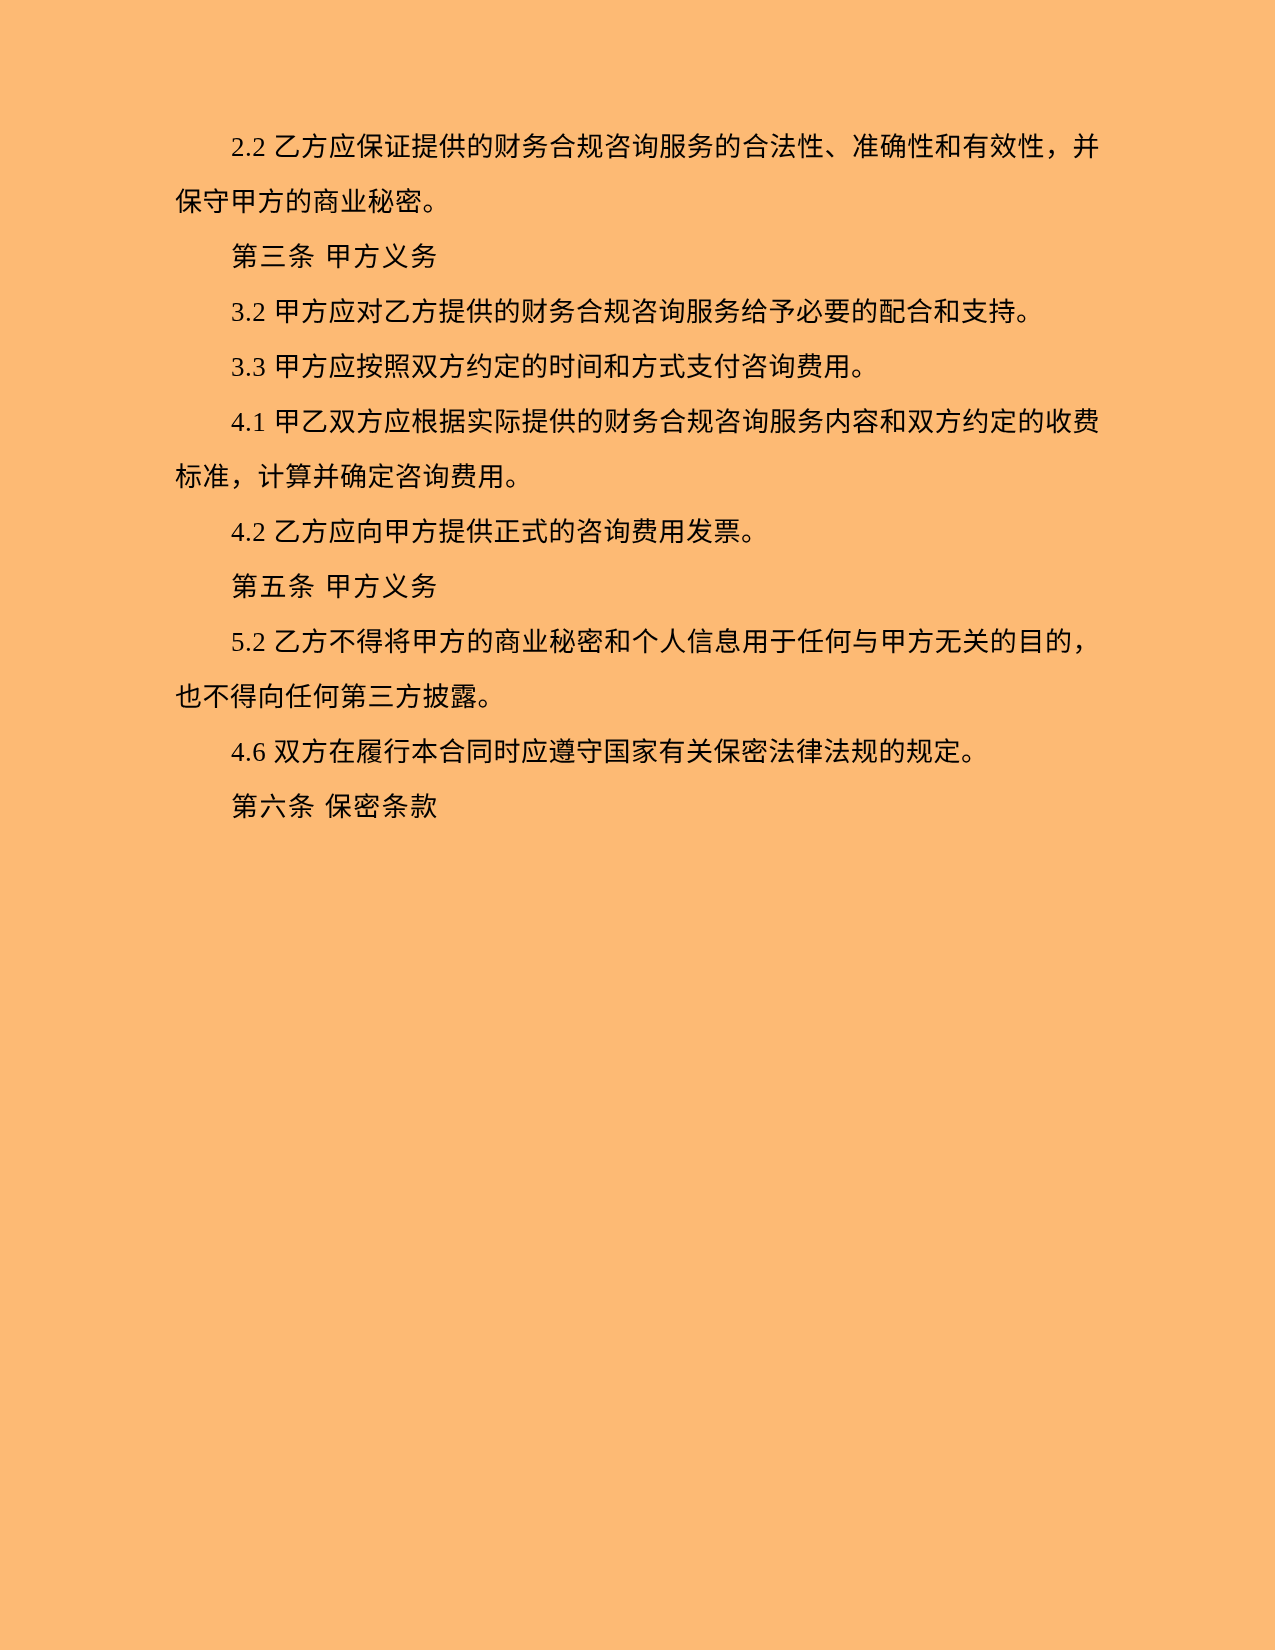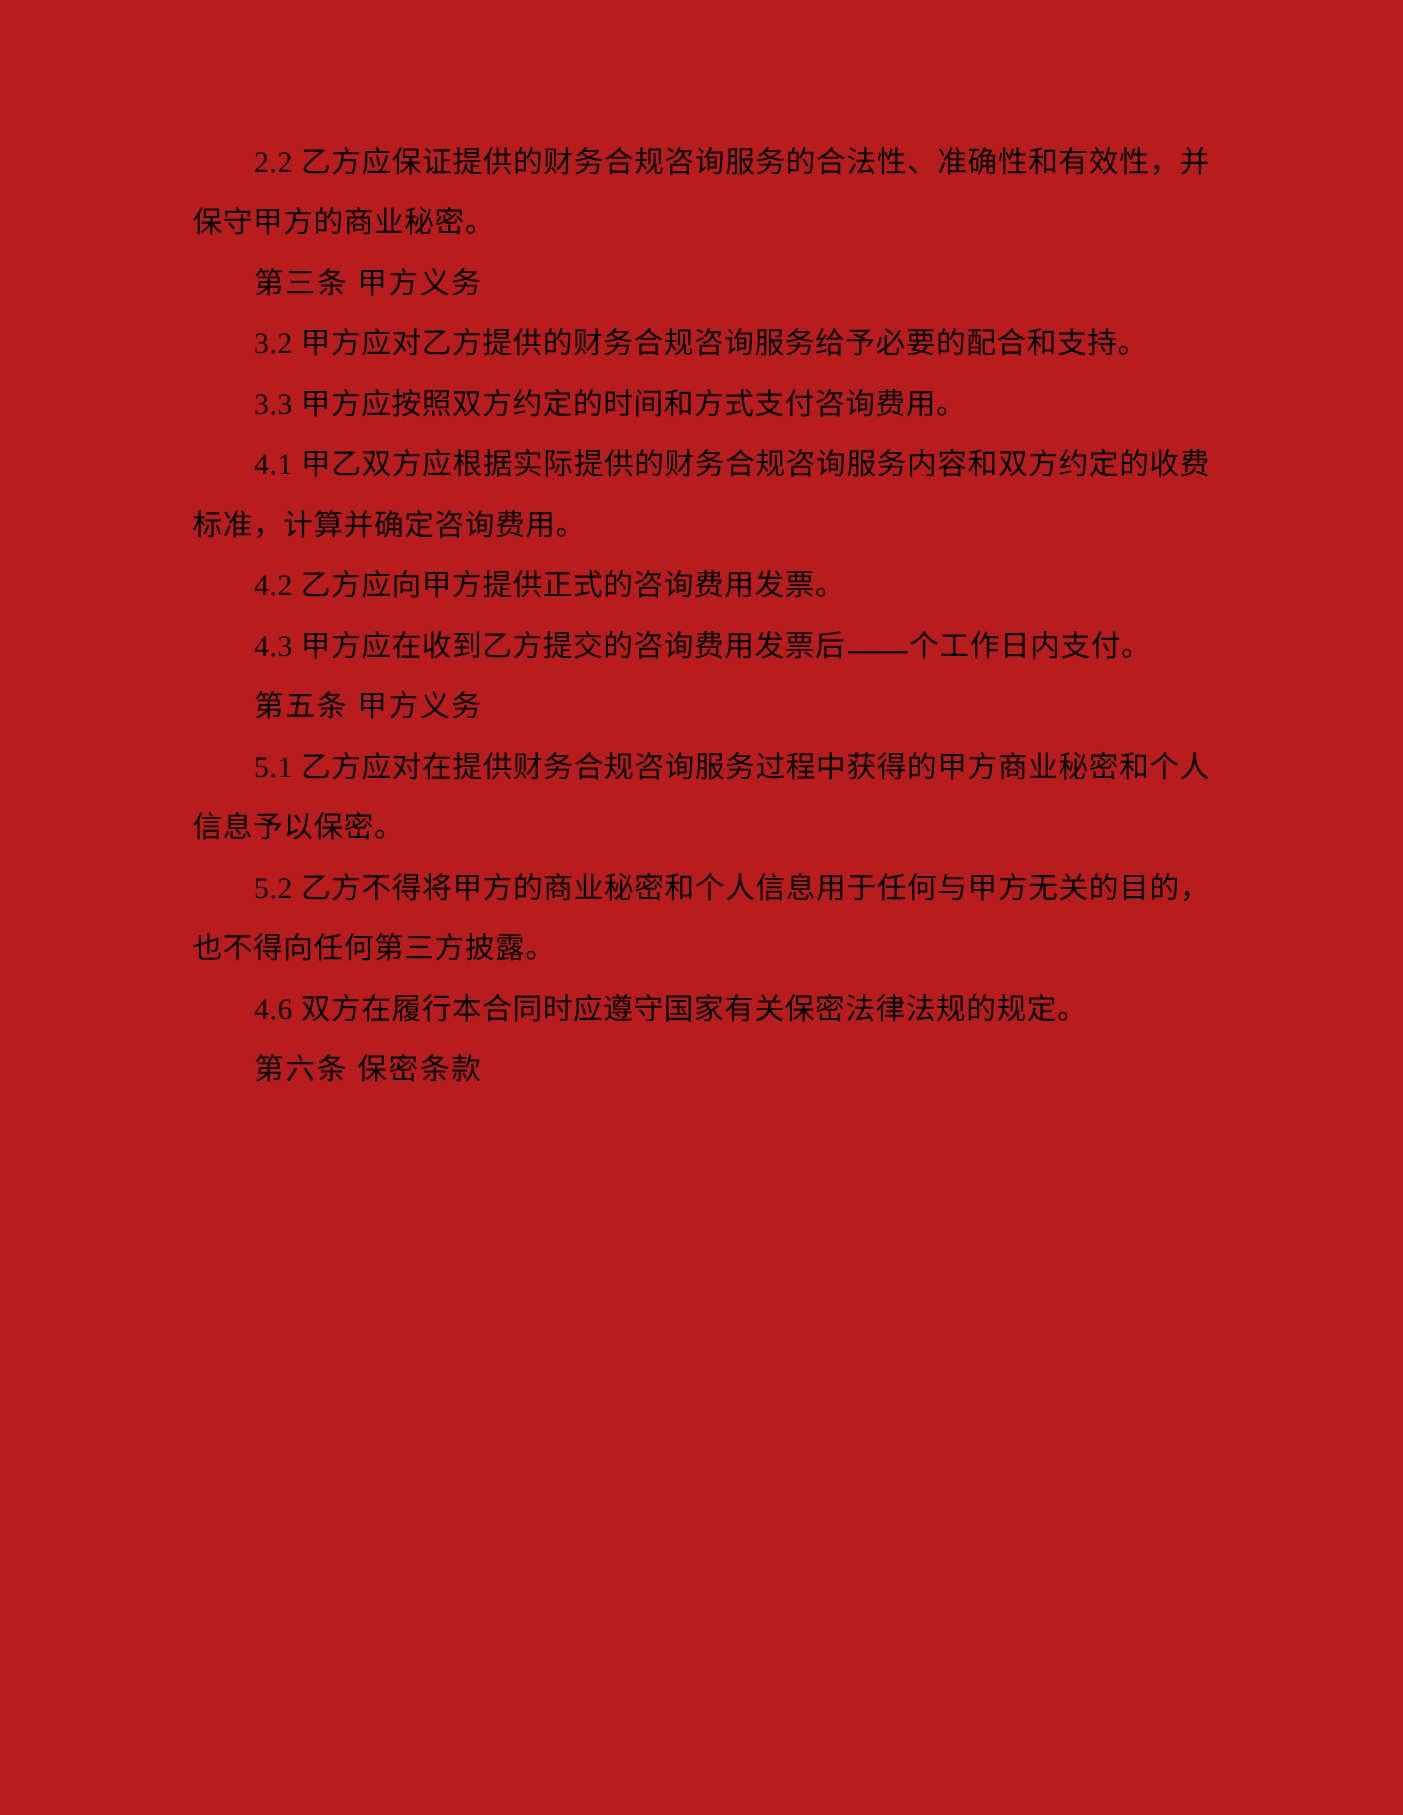--- a/index.html
+++ b/index.html
@@ -4,21 +4,21 @@
 <style>
   html, body {
     margin: 0;
     padding: 0;
     background: #ffffff;
   }
   .page {
     position: relative;
     width: 1275px;
     height: 1650px;
-    background: #b91c1c;
+    background: #fdba74;
     box-sizing: border-box;
     padding: 120px 175px 0 175px;
     font-family: "Liberation Serif", "DejaVu Serif", serif;
     color: #000000;
   }
   .doc-body {
     width: 925px;
   }
   p {
     margin: 0;
@@ -54,24 +54,22 @@
 
     <p class="heading">第三条  甲方义务</p>
 
     <p class="para">3.2  甲方应对乙方提供的财务合规咨询服务给予必要的配合和支持。</p>
     <p class="para">3.3  甲方应按照双方约定的时间和方式支付咨询费用。</p>
 
 
     <p class="para">4.1  甲乙双方应根据实际提供的财务合规咨询服务内容和双方约定的收费标准，计算并确定咨询费用。</p>
     <p class="para">4.2  乙方应向甲方提供正式的咨询费用发票。</p>
 
-    <p class="para"><span>4.3  甲方应在收到乙方提交的咨询费用发票后</span><span class="blank"></span><span>个工作日内支付。</span></p>
 
     <p class="heading">第五条  甲方义务</p>
 
-    <p class="para">5.1  乙方应对在提供财务合规咨询服务过程中获得的甲方商业秘密和个人信息予以保密。</p>
     <p class="para">5.2  乙方不得将甲方的商业秘密和个人信息用于任何与甲方无关的目的，也不得向任何第三方披露。</p>
     <p class="para">4.6  双方在履行本合同时应遵守国家有关保密法律法规的规定。</p>
 
     <p class="heading">第六条  保密条款</p>
 
   </div>
 </div>
 
 </body></html>

